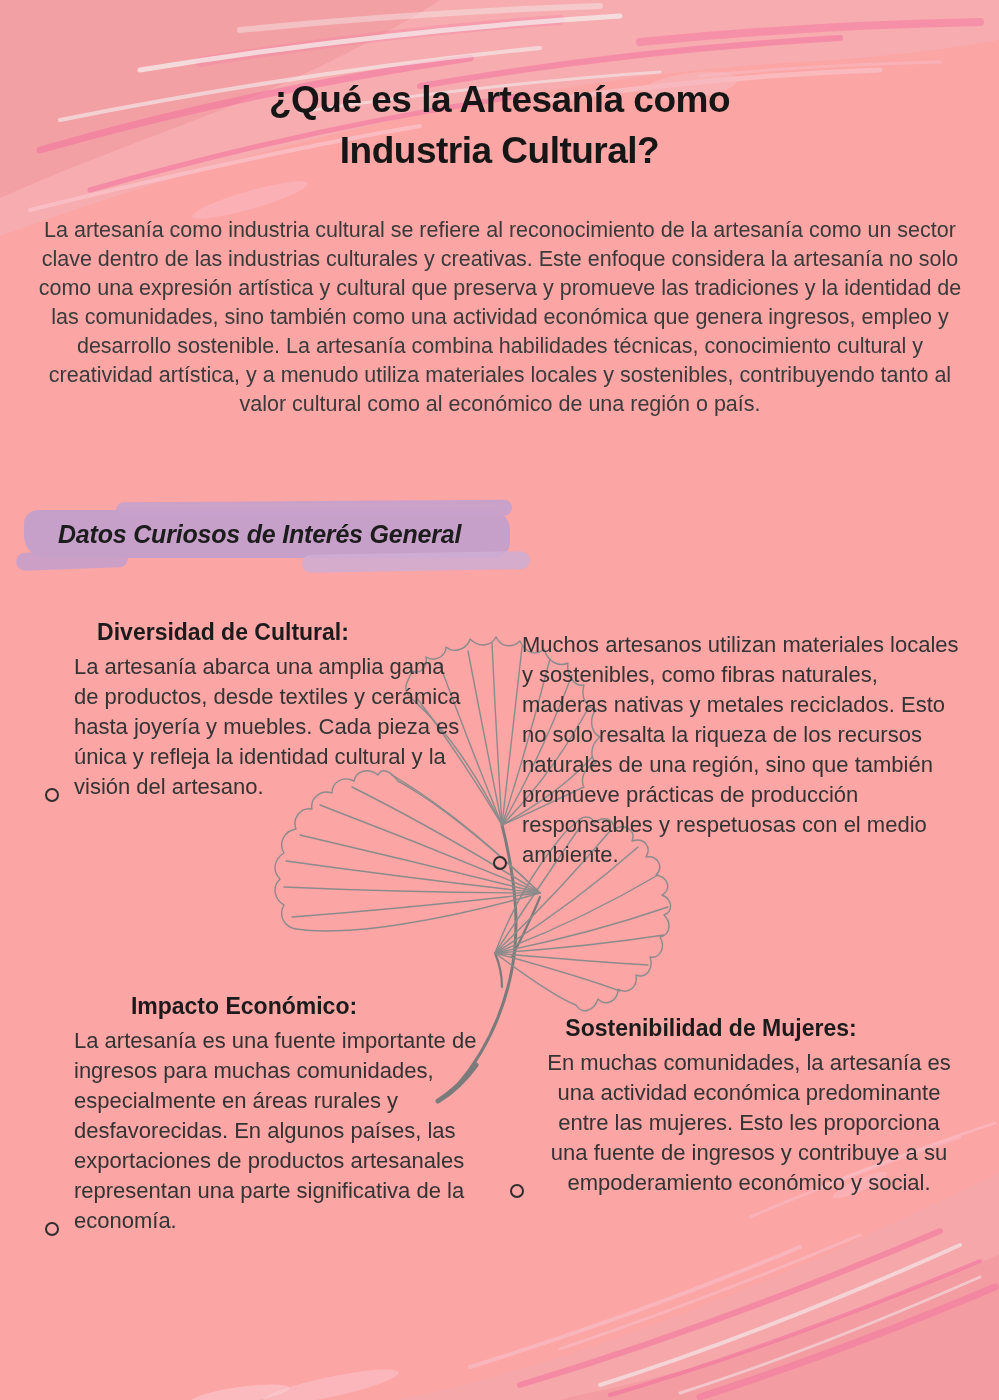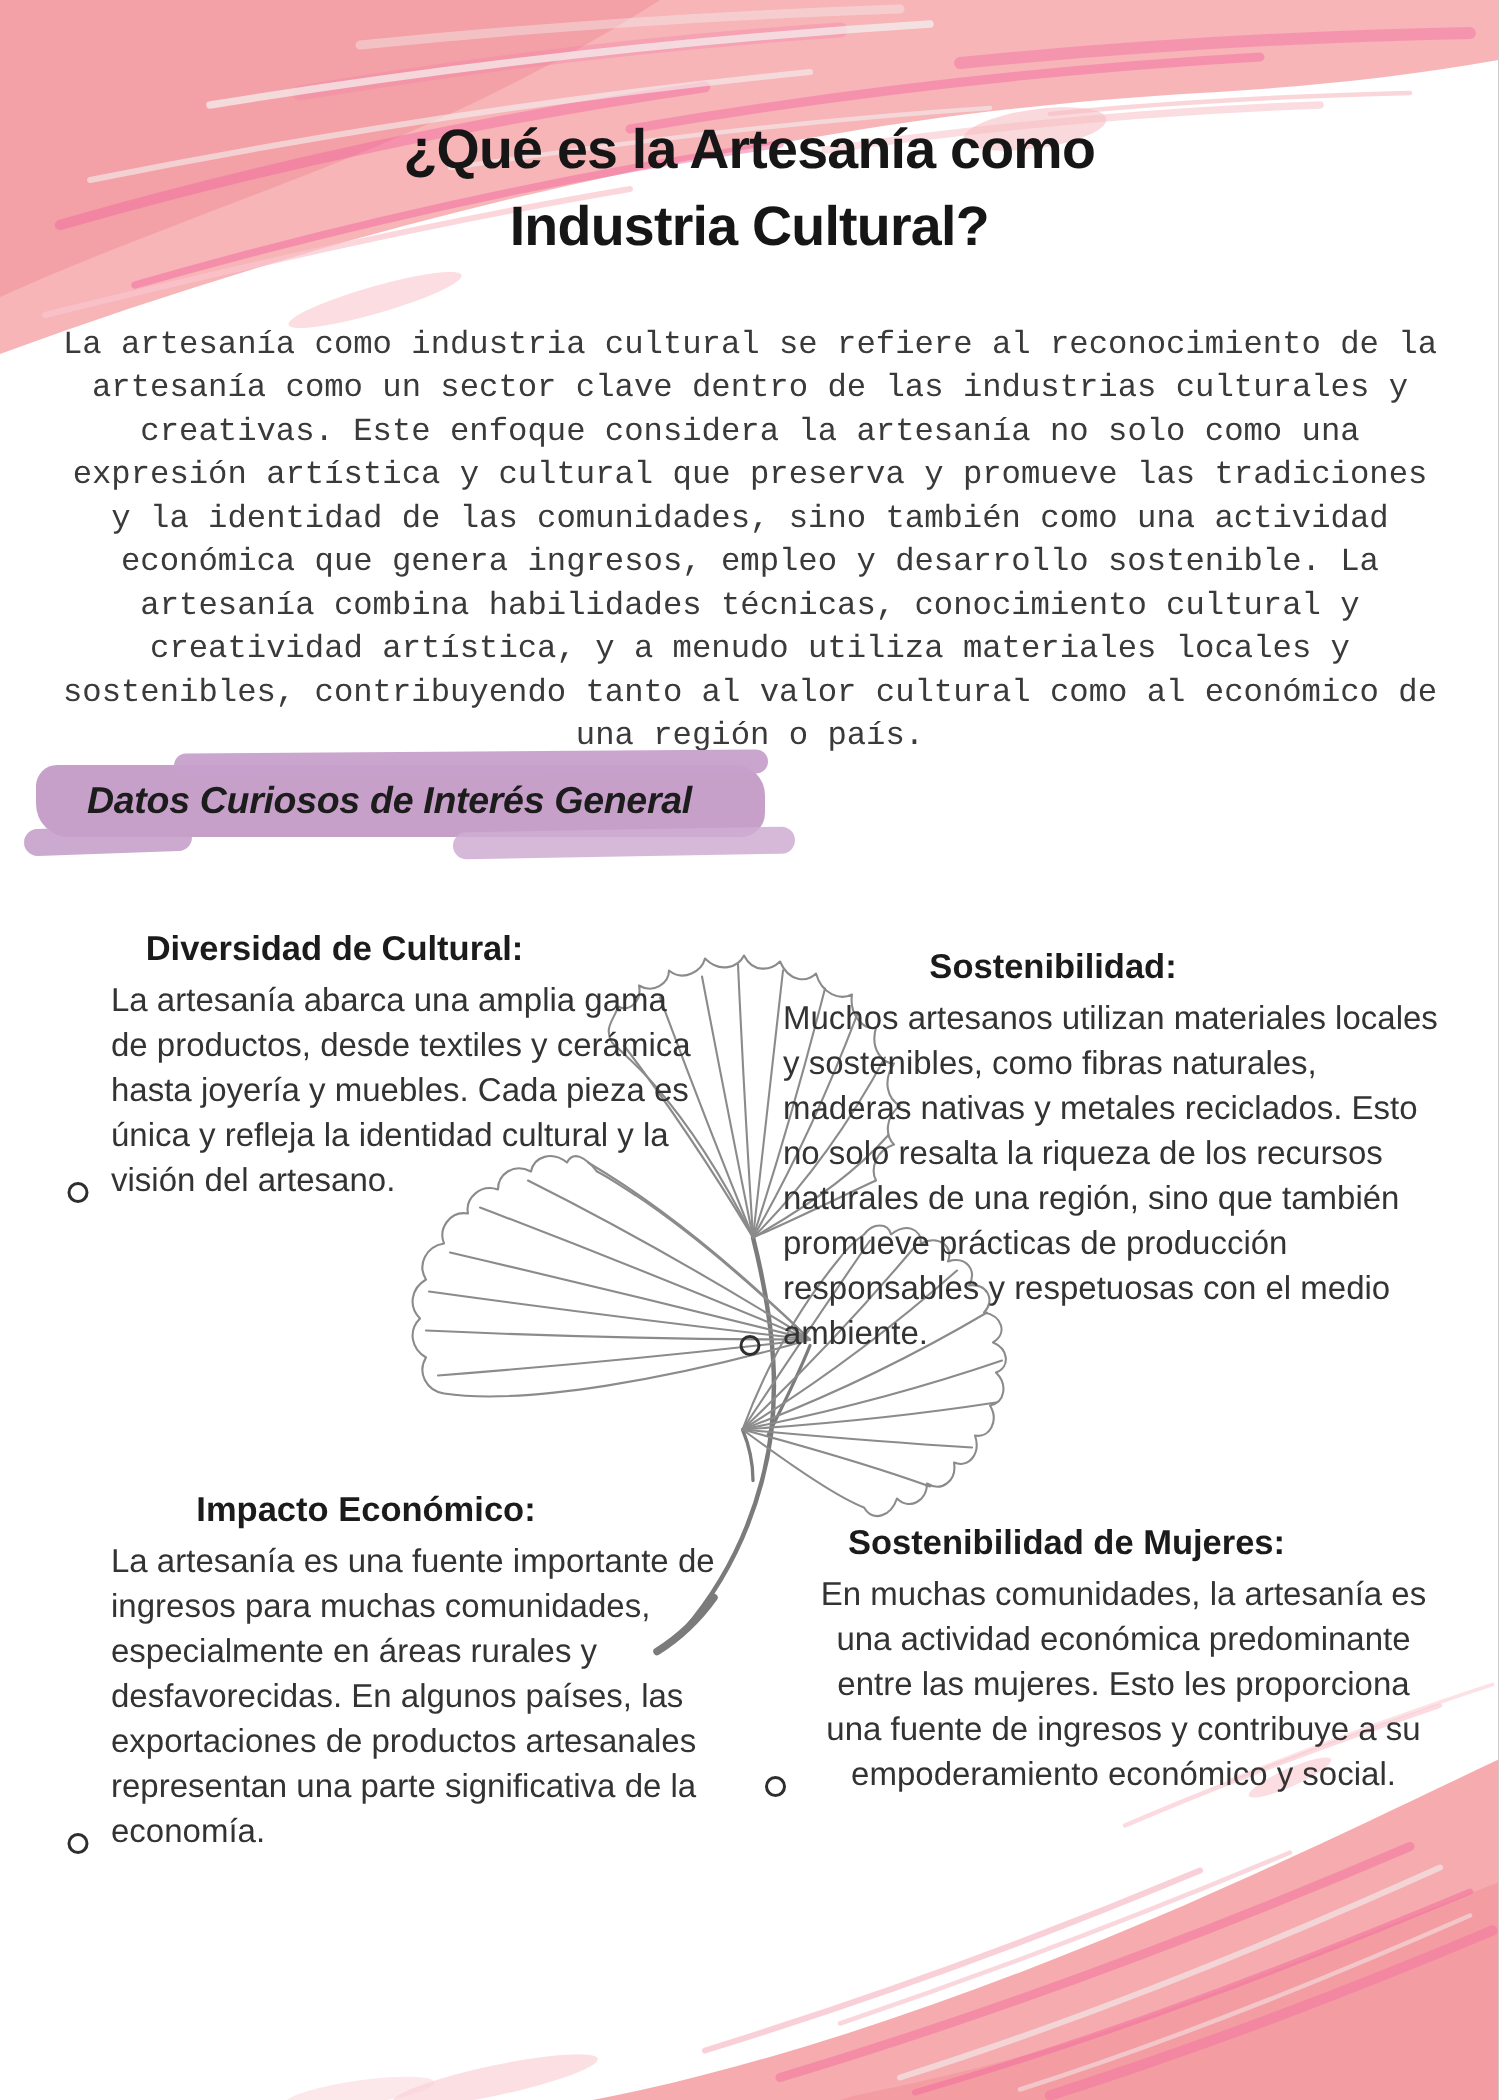--- a/index.html
+++ b/index.html
@@ -1,21 +1,21 @@
 <!DOCTYPE html>
 <html><head>
 <meta charset="utf-8">
 <style>
   html,body{margin:0;padding:0;}
   body{background:#777;}
   .page{
     position:relative;
     width:999px;height:1400px;
     margin:0 auto;
-    background:#ffffff;
+    background:#fca5a5;
     overflow:hidden;
     font-family:"Liberation Sans", sans-serif;
     color:#333;
   }
   svg.decor{position:absolute;pointer-events:none;}
   .brush-top{top:0;left:0;z-index:0;}
   .brush-bottom{bottom:0;left:0;z-index:0;}
   .leaves{top:635px;left:240px;z-index:1;}
 
   .title{
@@ -23,21 +23,21 @@
     margin:0;z-index:2;
     text-align:center;
     font-size:37px;line-height:51px;font-weight:700;
     letter-spacing:-0.5px;color:#161616;
     white-space:pre-line;
   }
   .intro{
     position:absolute;top:216px;left:38px;width:924px;
     margin:0;z-index:2;
     text-align:center;
-    font-size:21.5px;line-height:29px;color:#3a3a3a;font-family:Liberation Mono, monospace;
+    font-size:21.5px;line-height:29px;color:#3a3a3a;
   }
 
   .highlight{
     position:absolute;top:510px;left:24px;width:486px;height:48px;
     background:#c7a0ca;border-radius:14px 20px 16px 22px;
     z-index:2;display:flex;align-items:center;
   }
   .highlight::before{ 
     content:"";position:absolute;left:92px;right:-2px;top:-9px;height:16px;
     background:#c7a0ca;border-radius:10px;opacity:.95;transform:rotate(-.4deg);
@@ -186,21 +186,20 @@
 
   <section class="fact" id="fact-diversidad">
     <h3>Diversidad de Cultural:</h3>
     <div class="item">
       <span class="bullet"></span>
       <p>La artesanía abarca una amplia gama de productos, desde textiles y cerámica hasta joyería y muebles. Cada pieza es única y refleja la identidad cultural y la visión del artesano.</p>
     </div>
   </section>
 
   <section class="fact" id="fact-sostenibilidad">
-    <h3>Sostenibilidad:</h3>
     <div class="item">
       <span class="bullet"></span>
       <p>Muchos artesanos utilizan materiales locales y sostenibles, como fibras naturales, maderas nativas y metales reciclados. Esto no solo resalta la riqueza de los recursos naturales de una región, sino que también promueve prácticas de producción responsables y respetuosas con el medio ambiente.</p>
     </div>
   </section>
 
   <section class="fact" id="fact-impacto">
     <h3>Impacto Económico:</h3>
     <div class="item">
       <span class="bullet"></span>

